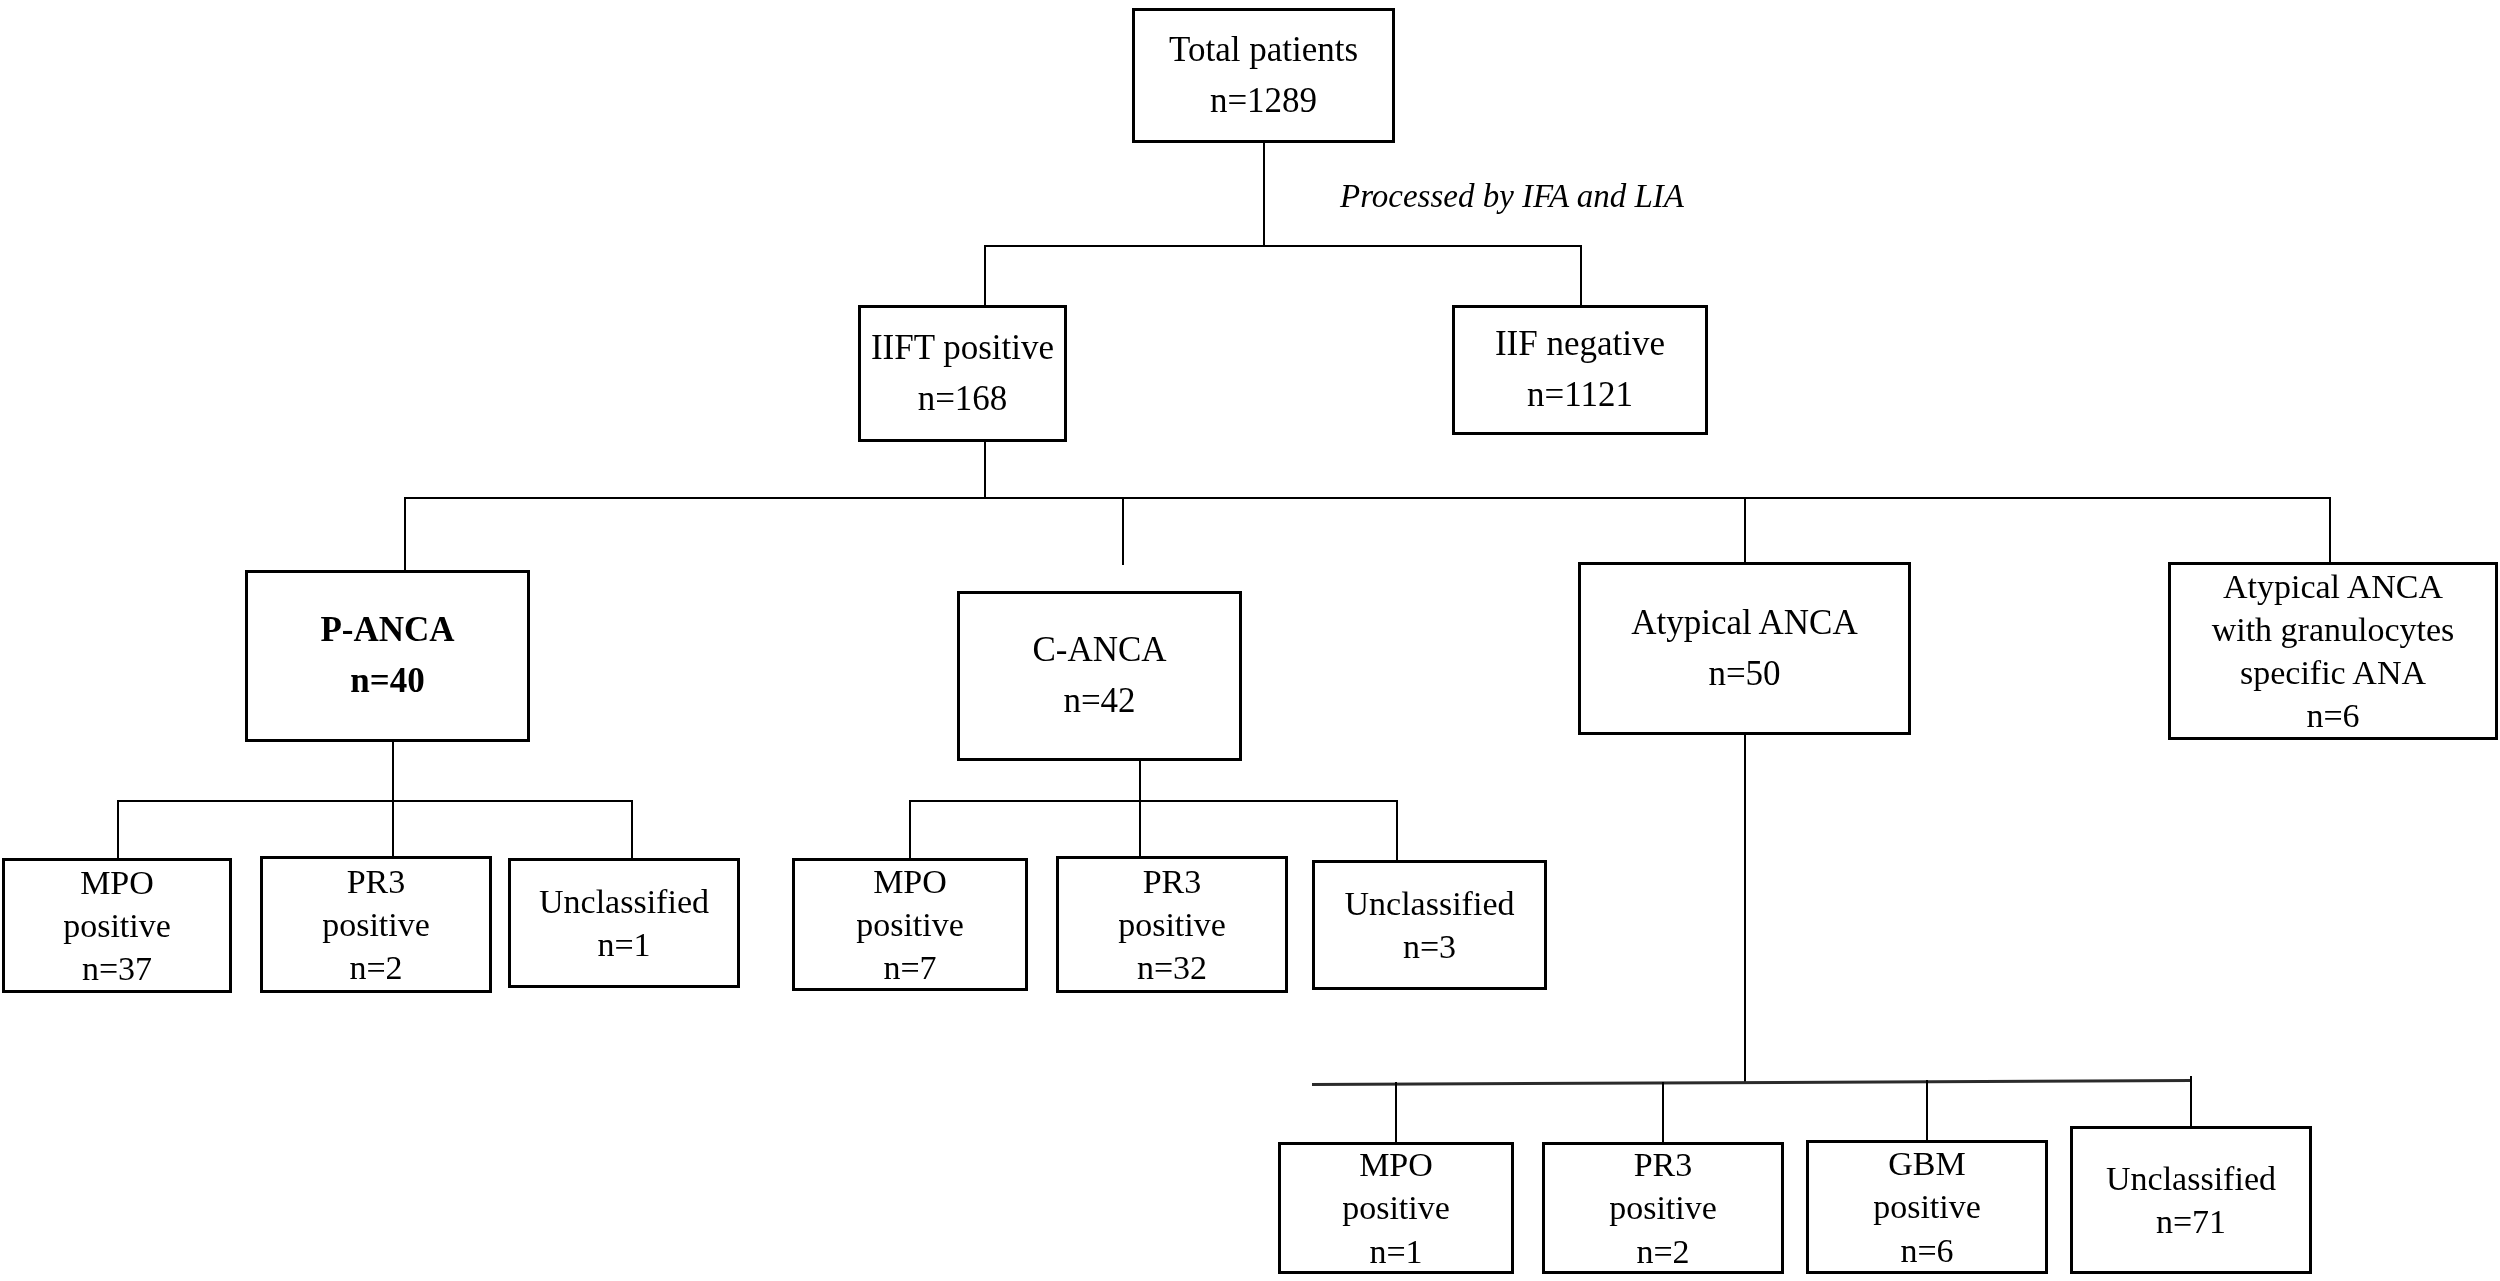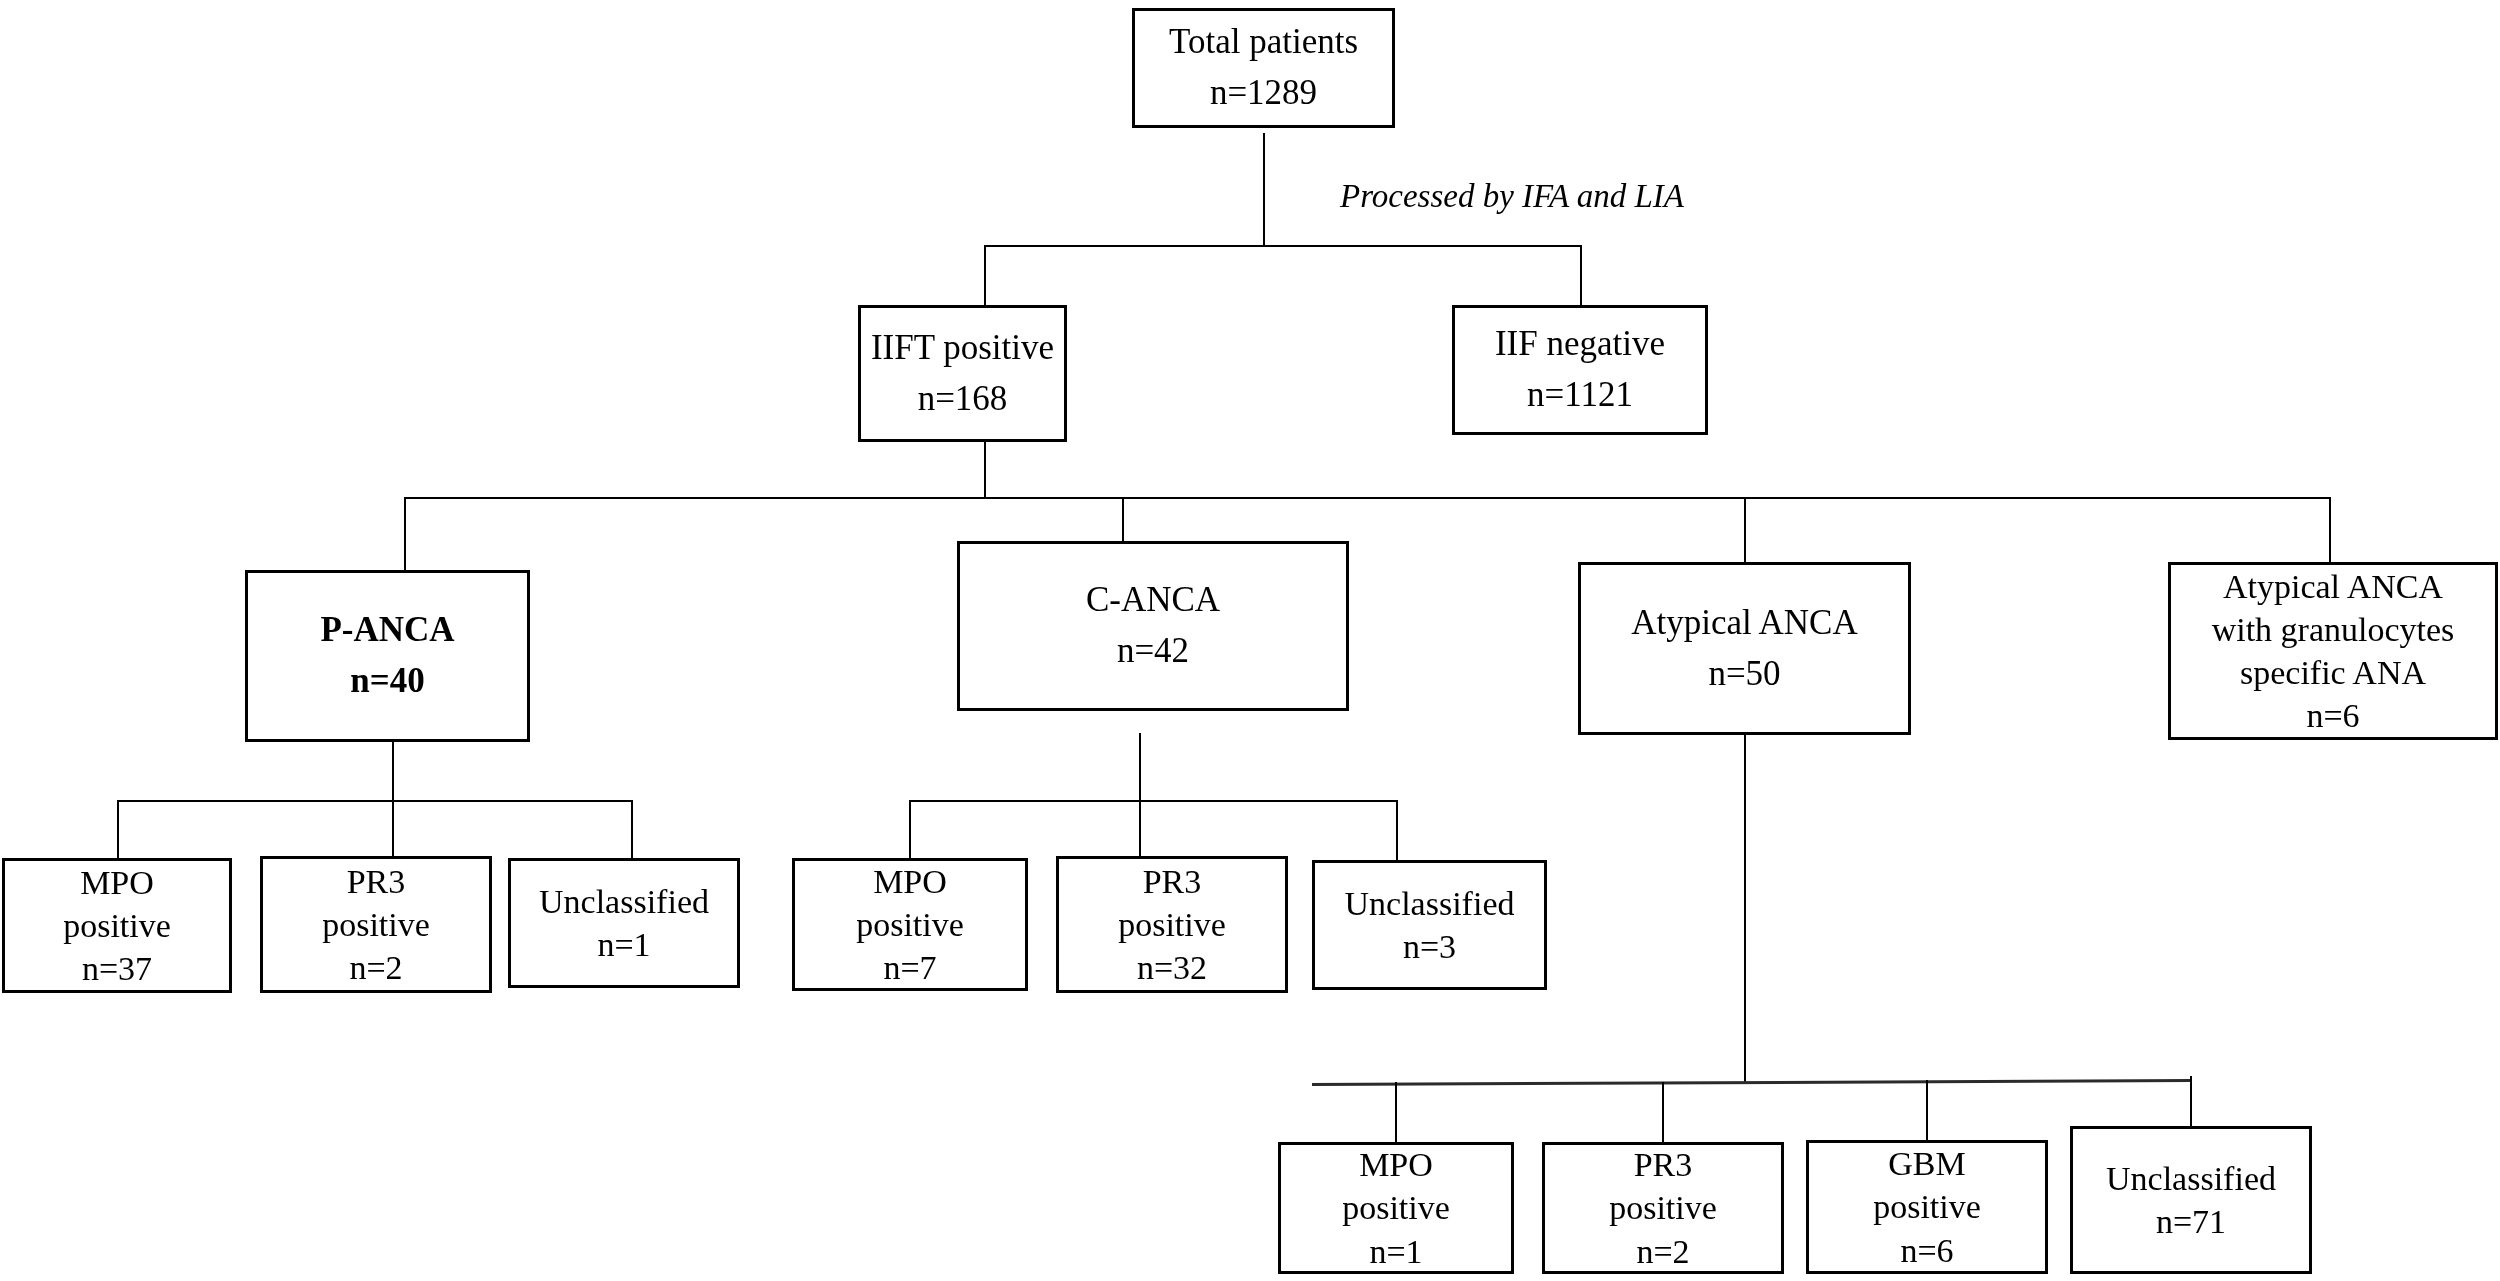--- a/index.html
+++ b/index.html
@@ -65,39 +65,39 @@
 
   <div class="conn" style="left:1744px;top:735px;width:2px;height:349px;"></div>
   <div class="conn soft" style="left:1312px;top:1081px;width:880px;height:3px;transform:rotate(-0.25deg);"></div>
   <div class="conn" style="left:1395px;top:1082px;width:2px;height:60px;"></div>
   <div class="conn" style="left:1662px;top:1082px;width:2px;height:60px;"></div>
   <div class="conn" style="left:1926px;top:1080px;width:2px;height:60px;"></div>
   <div class="conn" style="left:2190px;top:1076px;width:2px;height:52px;"></div>
 
   <div class="annotation" style="left:1292px;top:178px;">Processed by IFA and LIA</div>
 
-  <div class="node" style="left:1132px;top:8px;width:263px;height:120px;">
+  <div class="node" style="left:1132px;top:8px;width:263px;height:135px;">
     <div class="nl">Total patients</div>
     <div class="nl">n=1289</div>
   </div>
 
   <div class="node" style="left:858px;top:305px;width:209px;height:137px;">
     <div class="nl">IIFT positive</div>
     <div class="nl">n=168</div>
   </div>
   <div class="node" style="left:1452px;top:305px;width:256px;height:130px;">
     <div class="nl">IIF negative</div>
     <div class="nl">n=1121</div>
   </div>
 
   <div class="node" style="left:245px;top:570px;width:285px;height:172px;font-weight:bold;">
     <div class="nl">P-ANCA</div>
     <div class="nl">n=40</div>
   </div>
-  <div class="node" style="left:957px;top:541px;width:392px;height:170px;">
+  <div class="node" style="left:957px;top:591px;width:285px;height:170px;">
     <div class="nl">C-ANCA</div>
     <div class="nl">n=42</div>
   </div>
   <div class="node" style="left:1578px;top:562px;width:333px;height:173px;">
     <div class="nl">Atypical ANCA</div>
     <div class="nl">n=50</div>
   </div>
   <div class="node tight" style="left:2168px;top:562px;width:330px;height:178px;">
     <div class="nl">Atypical ANCA</div>
     <div class="nl">with granulocytes</div>

